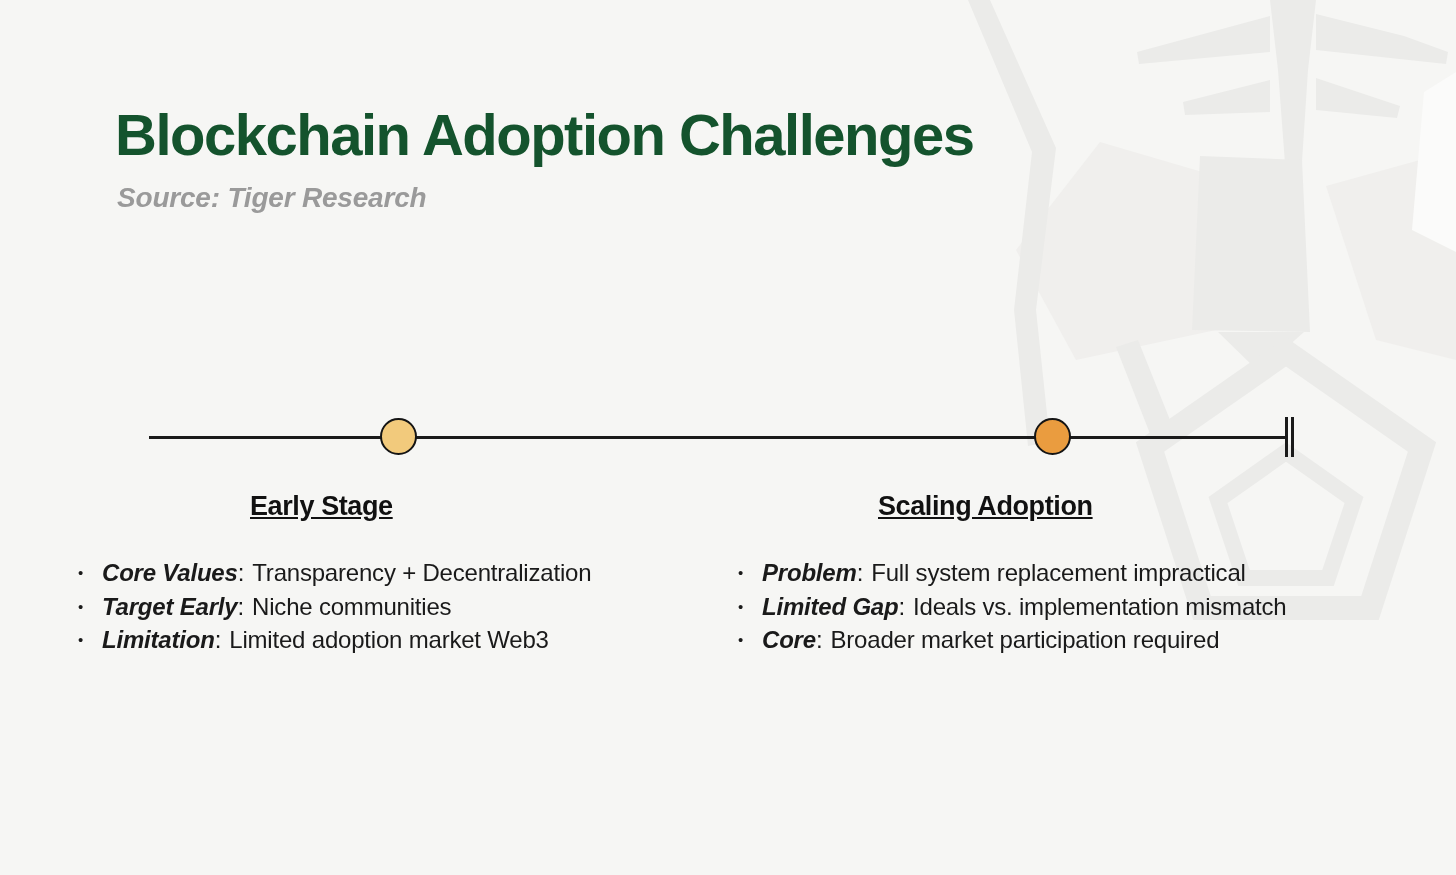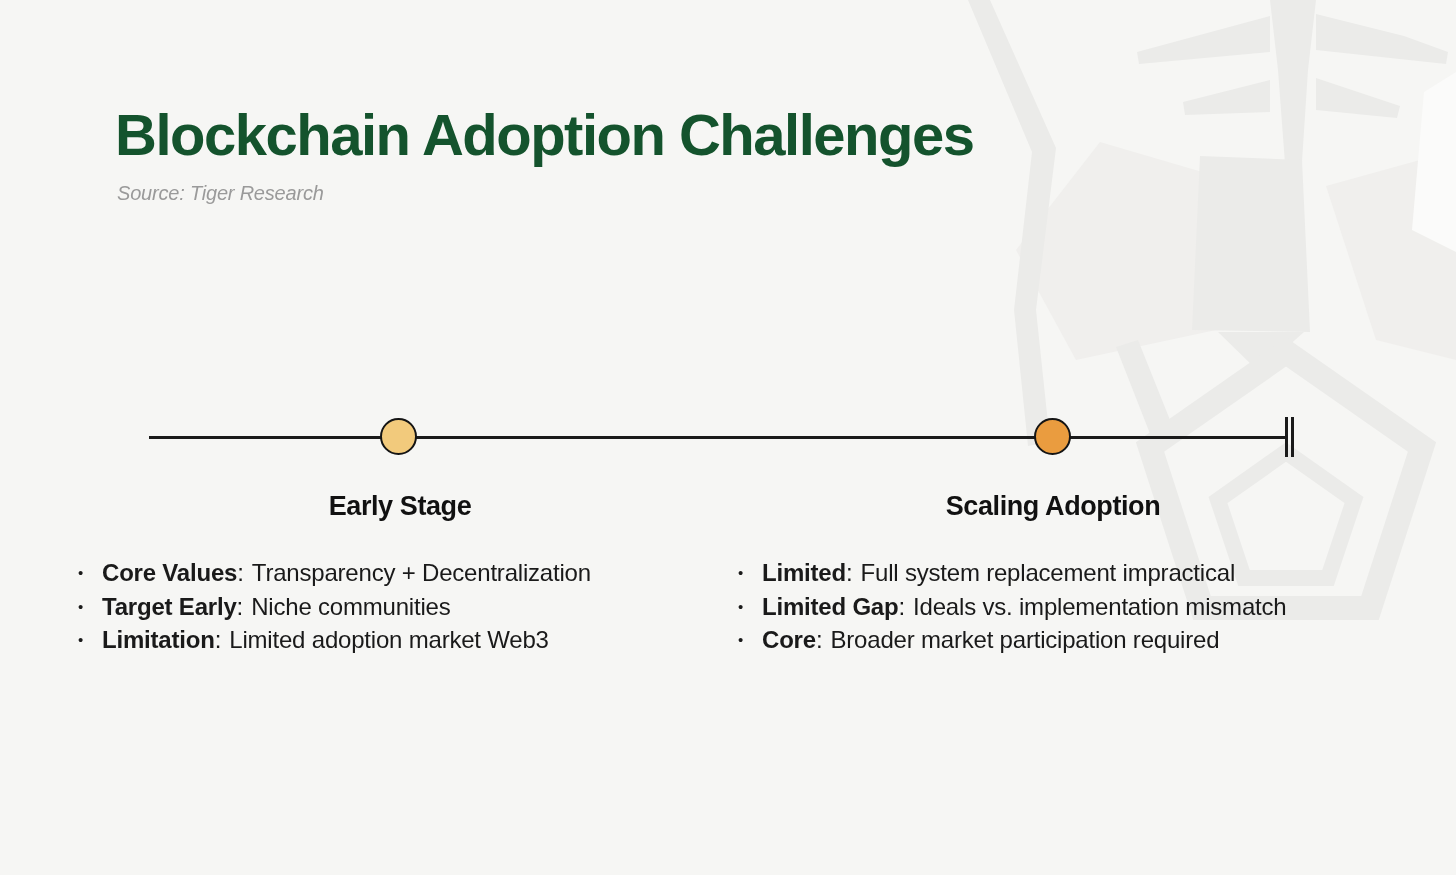--- a/index.html
+++ b/index.html
@@ -30,24 +30,25 @@
     letter-spacing: -1.5px;
     line-height: 1.08;
     color: #14532d;
     white-space: nowrap;
   }
   .source {
     position: absolute;
     left: 117px;
     top: 182px;
     margin: 0;
-    font-size: 20px;
+    font-size: 28px;
     font-style: italic;
     color: #9a9a9a;
     letter-spacing: -0.2px;
+    font-weight: bold;
   }
   .tl-line {
     position: absolute;
     left: 149px;
     top: 436px;
     width: 1138px;
     height: 2.5px;
   }
   .dot {
     position: absolute;
@@ -68,23 +69,23 @@
   }
   .end-bar-1 { left: 1285px; }
   .end-bar-2 { left: 1291px; }
   .ms-label {
     position: absolute;
     top: 491px;
     margin: 0;
     font-size: 27px;
     font-weight: 700;
     letter-spacing: -0.4px;
-    text-align: center;
     color: #111;
     white-space: nowrap;
+    text-decoration: underline;
   }
   .ms-label-early { left: 250px; width: 300px; }
   .ms-label-scaling { left: 878px; width: 350px; }
   .blist {
     position: absolute;
     top: 556px;
     margin: 0;
     padding: 0;
     list-style: none;
     font-size: 24px;
@@ -98,21 +99,21 @@
     position: relative;
     padding-left: 30px;
     white-space: nowrap;
   }
   .bullet {
     position: absolute;
     left: 6px;
     top: 0;
     font-size: 15px;
   }
-  .b-label { font-weight: 700; }
+  .b-label { font-weight: 700; font-style: italic; }
   .sep { padding-right: 0.34em; }
 </style>
 </head>
 <body>
 
 <div class="stage" style="background-color: rgb(246, 246, 244);">
 
   <svg class="watermark" viewBox="0 0 500 660" xmlns="http://www.w3.org/2000/svg" aria-hidden="true">
     <g fill="#f0efed">
       <polygon points="144,142 294,186 260,330 120,360 60,250"></polygon>
@@ -159,21 +160,21 @@
     <li>
       <span class="bullet">•</span><span class="b-label">Target Early</span><span class="sep">:</span><span class="b-text">Niche communities</span>
     </li>
     <li>
       <span class="bullet">•</span><span class="b-label">Limitation</span><span class="sep">:</span><span class="b-text">Limited adoption market Web3</span>
     </li>
   </ul>
 
   <ul class="blist blist-scaling">
     <li>
-      <span class="bullet">•</span><span class="b-label">Limited</span><span class="sep">:</span><span class="b-text">Full system replacement impractical</span>
+      <span class="bullet">•</span><span class="b-label">Problem</span><span class="sep">:</span><span class="b-text">Full system replacement impractical</span>
     </li>
     <li>
       <span class="bullet">•</span><span class="b-label">Limited Gap</span><span class="sep">:</span><span class="b-text">Ideals vs. implementation mismatch</span>
     </li>
     <li>
       <span class="bullet">•</span><span class="b-label">Core</span><span class="sep">:</span><span class="b-text">Broader market participation required</span>
     </li>
   </ul>
 
 </div>

